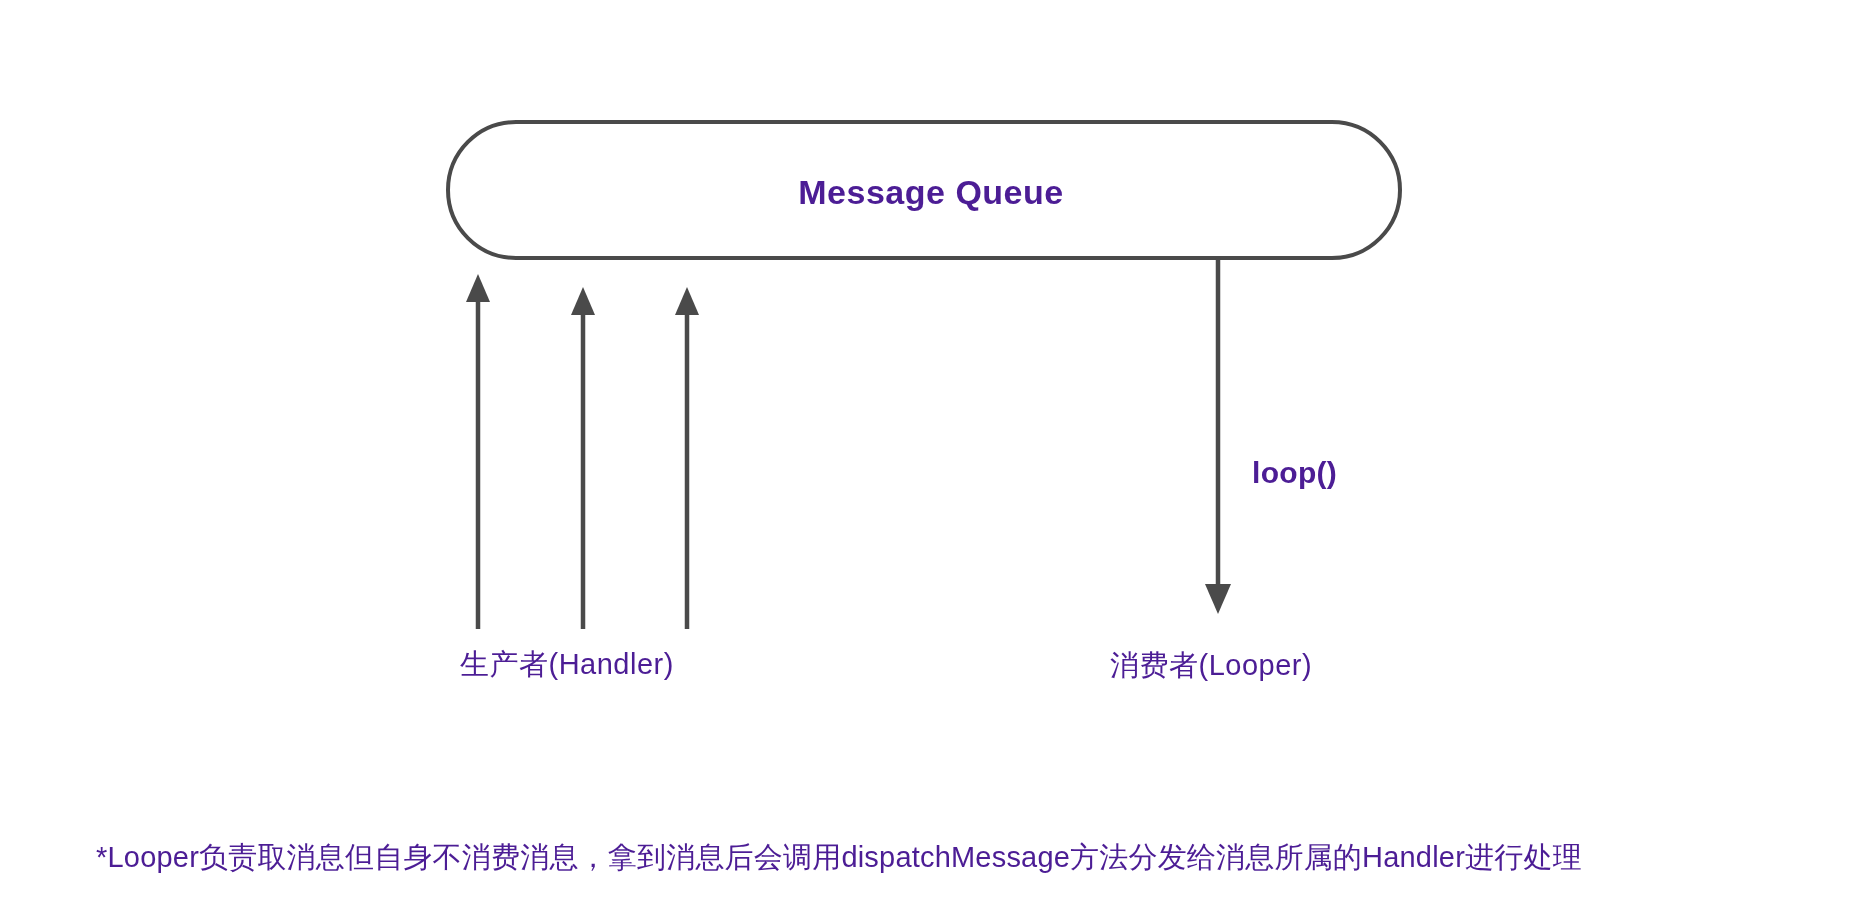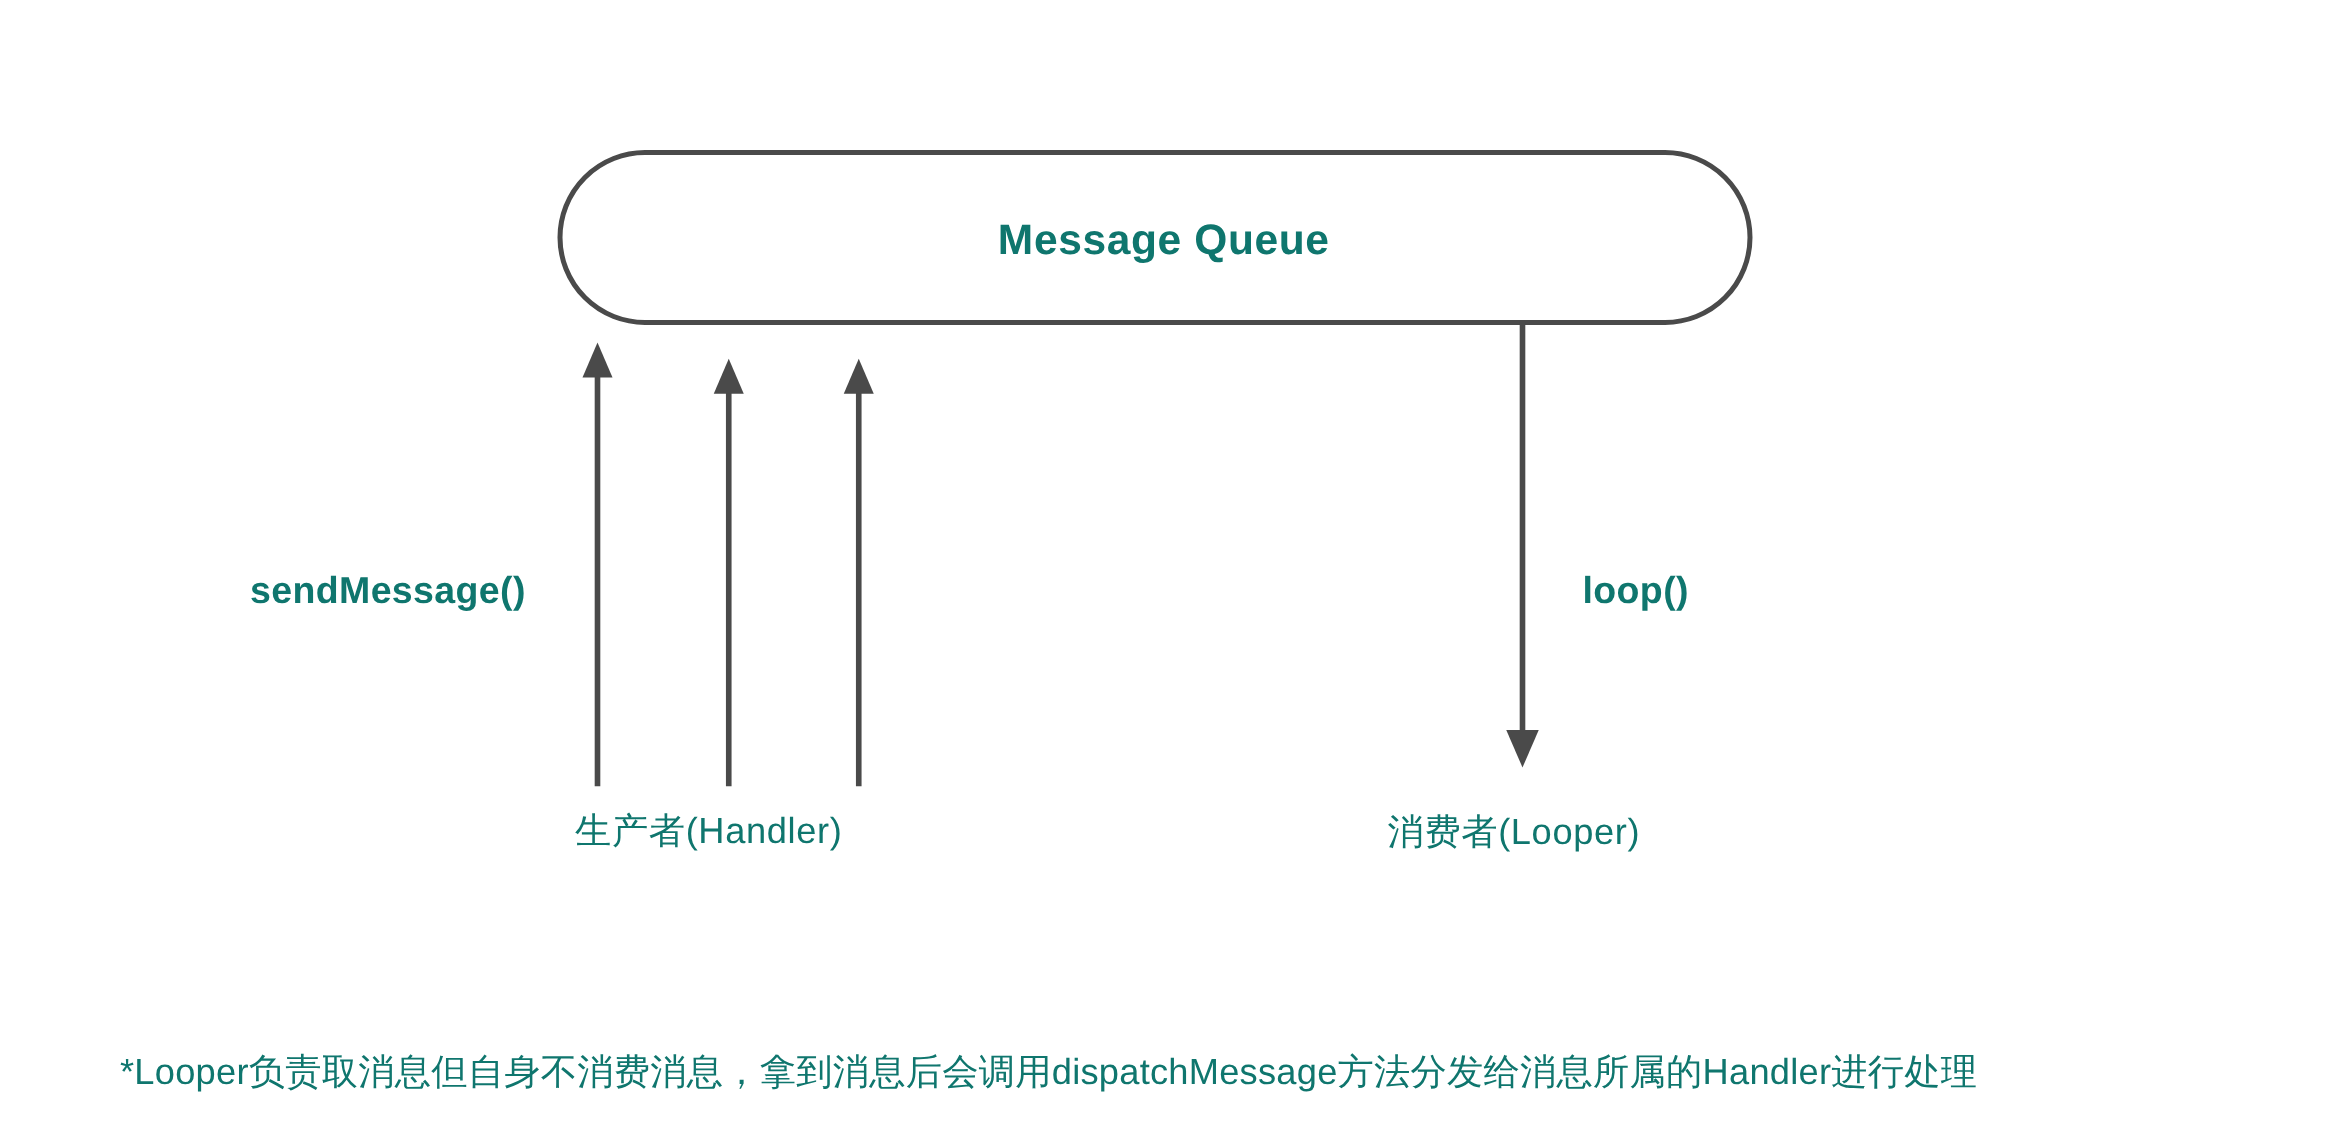--- a/index.html
+++ b/index.html
@@ -21,21 +21,21 @@
   #diagram-svg {
     position: absolute;
     left: 0;
     top: 0;
     width: 1862px;
     height: 899px;
   }
   .txt {
     position: absolute;
     white-space: nowrap;
-    color: #0f766e;
+    color: #4c1d95;
     letter-spacing: 0.2px;
   }
   #queue-label {
     left: 0;
     top: 173px;
     width: 1862px;
     text-align: center;
     font-size: 34px;
     font-weight: 700;
     letter-spacing: 0.5px;
@@ -46,21 +46,20 @@
     font-size: 30px;
     font-weight: 700;
     letter-spacing: 0.3px;
   }
   #loop-label {
     left: 1252px;
     top: 456px;
     font-size: 30px;
     font-weight: 700;
     letter-spacing: 0.3px;
-    margin-left: 14px;
   }
   #producer-label {
     left: 460px;
     top: 645px;
     font-size: 29px;
     font-weight: 400;
     letter-spacing: 0.5px;
     text-align: center;
   }
   #consumer-label {
@@ -103,21 +102,20 @@
     </g>
 
     <g>
       <line x1="1218" y1="258" x2="1218" y2="594" stroke="#4a4a4a" stroke-width="4.5"></line>
       <polygon points="1218,614 1205,584 1231,584" fill="#4a4a4a"></polygon>
     </g>
   </svg>
 
   <div class="txt" id="queue-label">Message Queue</div>
 
-  <div class="txt" id="send-message-label">sendMessage()</div>
 
   <div class="txt" id="loop-label">loop()</div>
 
   <div class="txt" id="producer-label">生产者(Handler)</div>
 
   <div class="txt" id="consumer-label">消费者(Looper)</div>
 
   <div class="txt" id="footnote">*Looper负责取消息但自身不消费消息，拿到消息后会调用dispatchMessage方法分发给消息所属的Handler进行处理</div>
 
 </div>

